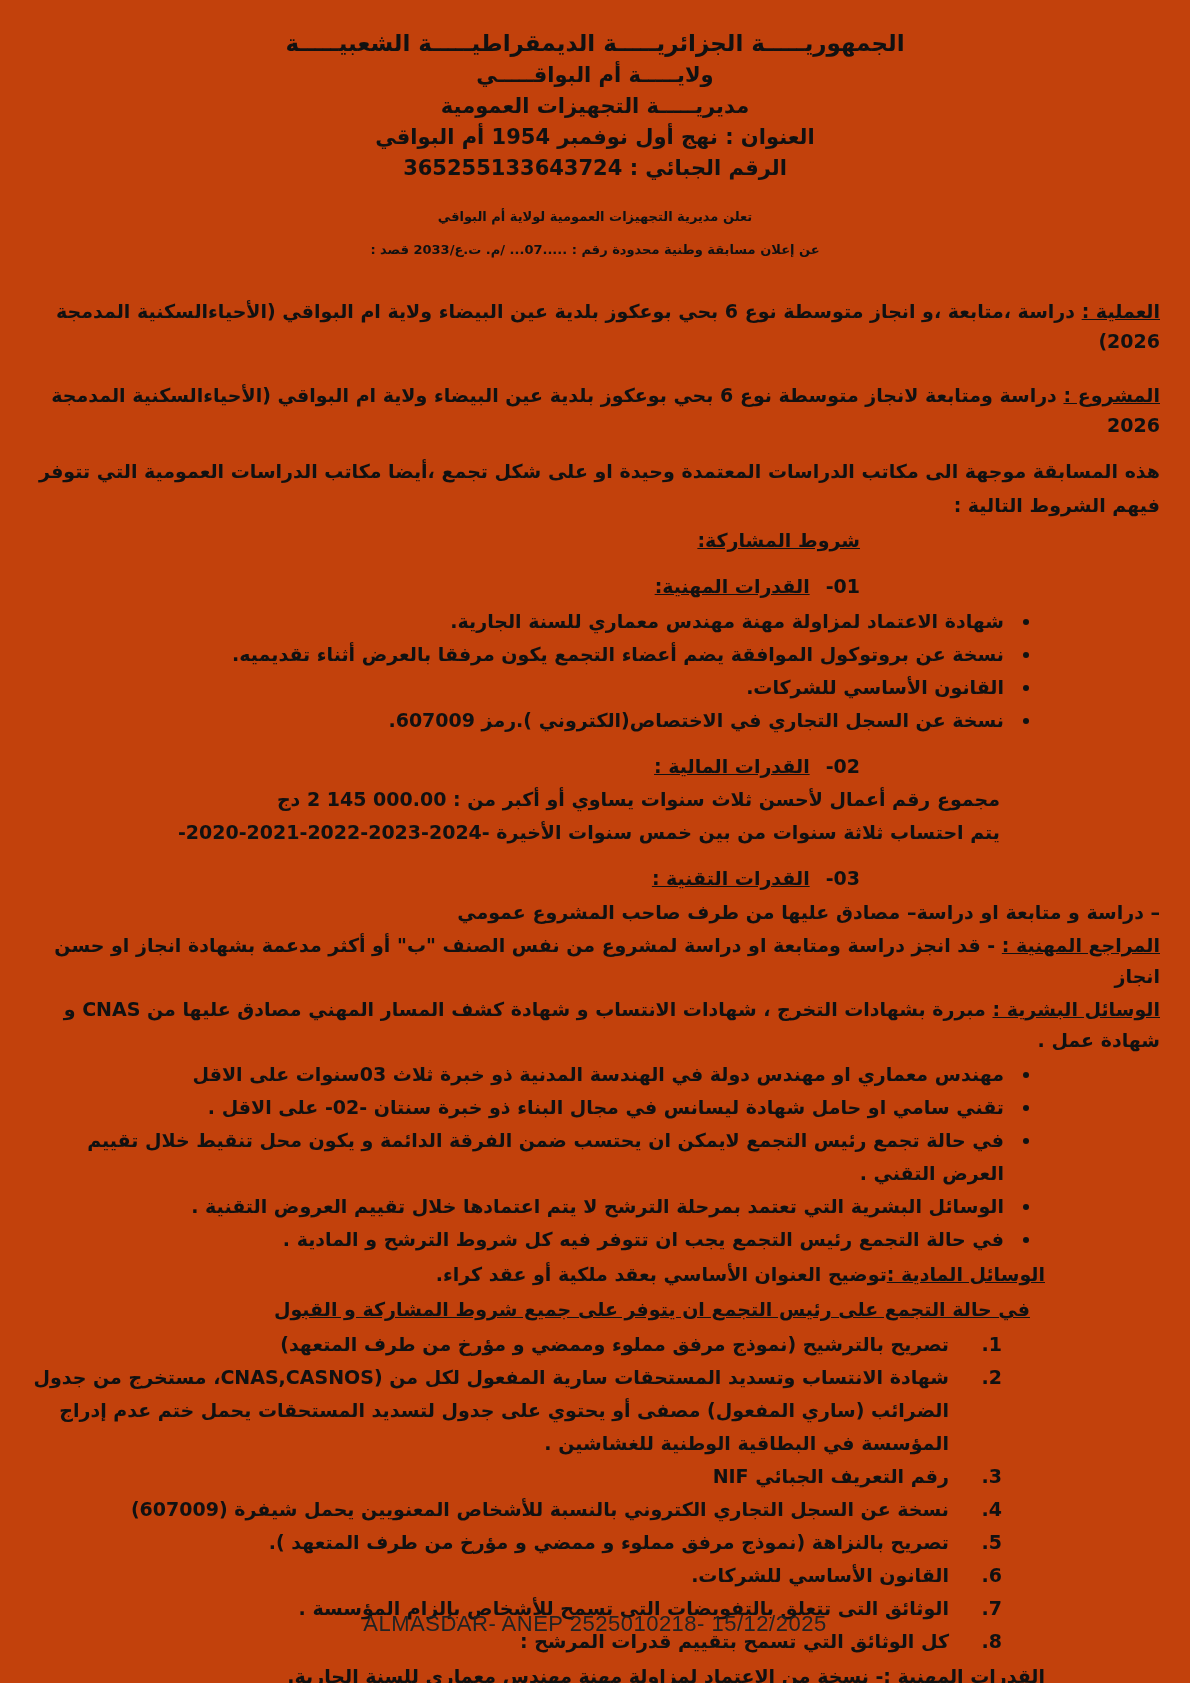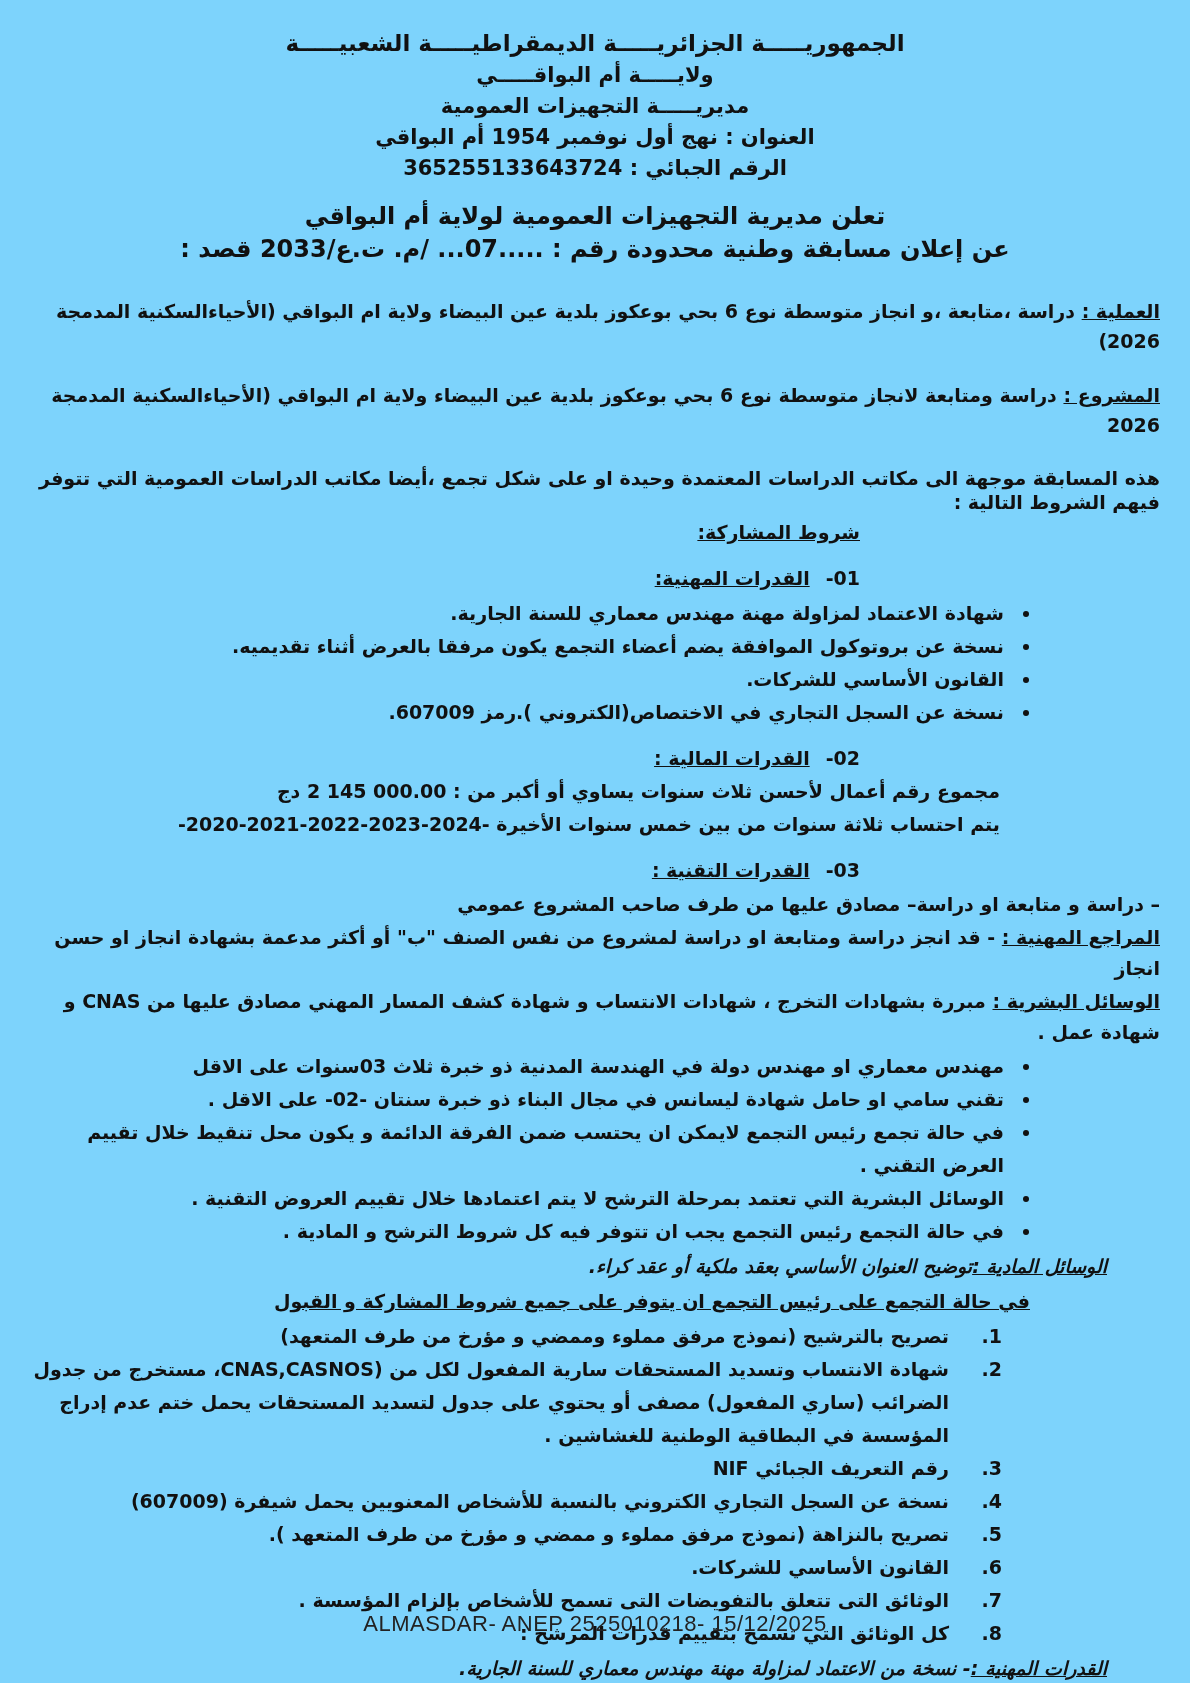--- a/index.html
+++ b/index.html
@@ -1,37 +1,37 @@
 <!DOCTYPE html>
 <html lang="ar"><head>
 <meta charset="utf-8">
 <style>
   html,body{margin:0;padding:0;background:#ffffff;}
   .page{
-    width:1190px;height:1683px;margin:0 auto;background:#7dd3fc;position:relative;
+    width:1190px;height:1683px;margin:0 auto;background:#c2410c;position:relative;
     direction:rtl;font-family:"DejaVu Sans",sans-serif;font-weight:700;color:#111;
     padding:26px 30px 0 30px;box-sizing:border-box;font-size:19px;
   }
   p{margin:0;}
   .center{text-align:center;}
   .hdr .h1{font-size:23px;line-height:34px;}
   .hdr .h2{font-size:21px;line-height:31px;}
-  .announce{margin-top:16px;font-size:24px;line-height:33px;}
+  .announce{margin-top:16px;font-size:13px;line-height:33px;}
   .u{text-decoration:underline;text-align:center;}
   .op{margin-top:30px;line-height:30px;}
   .proj{margin-top:24px;line-height:30px;}
-  .intro{margin-top:26px;line-height:24px;}
+  .intro{margin-top:14px;line-height:34px;}
   .heading-ind{margin-right:300px;line-height:33px;margin-top:2px;}
   .sec{margin-right:300px;line-height:33px;margin-top:13px;}
   .sec .num{margin-left:16px;}
   ul.blt{margin:2px 0;padding:0 150px 0 0;list-style:disc;}
   ul.blt li{line-height:33px;padding-right:6px;}
   .fin{margin-right:160px;line-height:33px;}
   .flw{line-height:31px;margin-top:2px;}
-  .ind120{margin-right:53px;line-height:32px;margin-top:2px;font-style:italic;}
+  .ind120{margin-right:115px;line-height:32px;margin-top:2px;}
   .grouprule{margin-right:130px;line-height:34px;margin-top:2px;}
   .file-heading{margin-right:70px;line-height:34px;margin-top:2px;font-size:20px;}
   ol.numlist{margin:2px 0;padding:0 185px 0 0;}
   ol.numlist li{line-height:33px;padding-right:26px;}
   .footer{
     position:absolute;bottom:46px;left:0;width:100%;text-align:center;direction:ltr;
     font-family:"Liberation Sans","DejaVu Sans",sans-serif;font-weight:400;font-size:22px;
     color:#222;letter-spacing:.5px;
   }
 </style>

